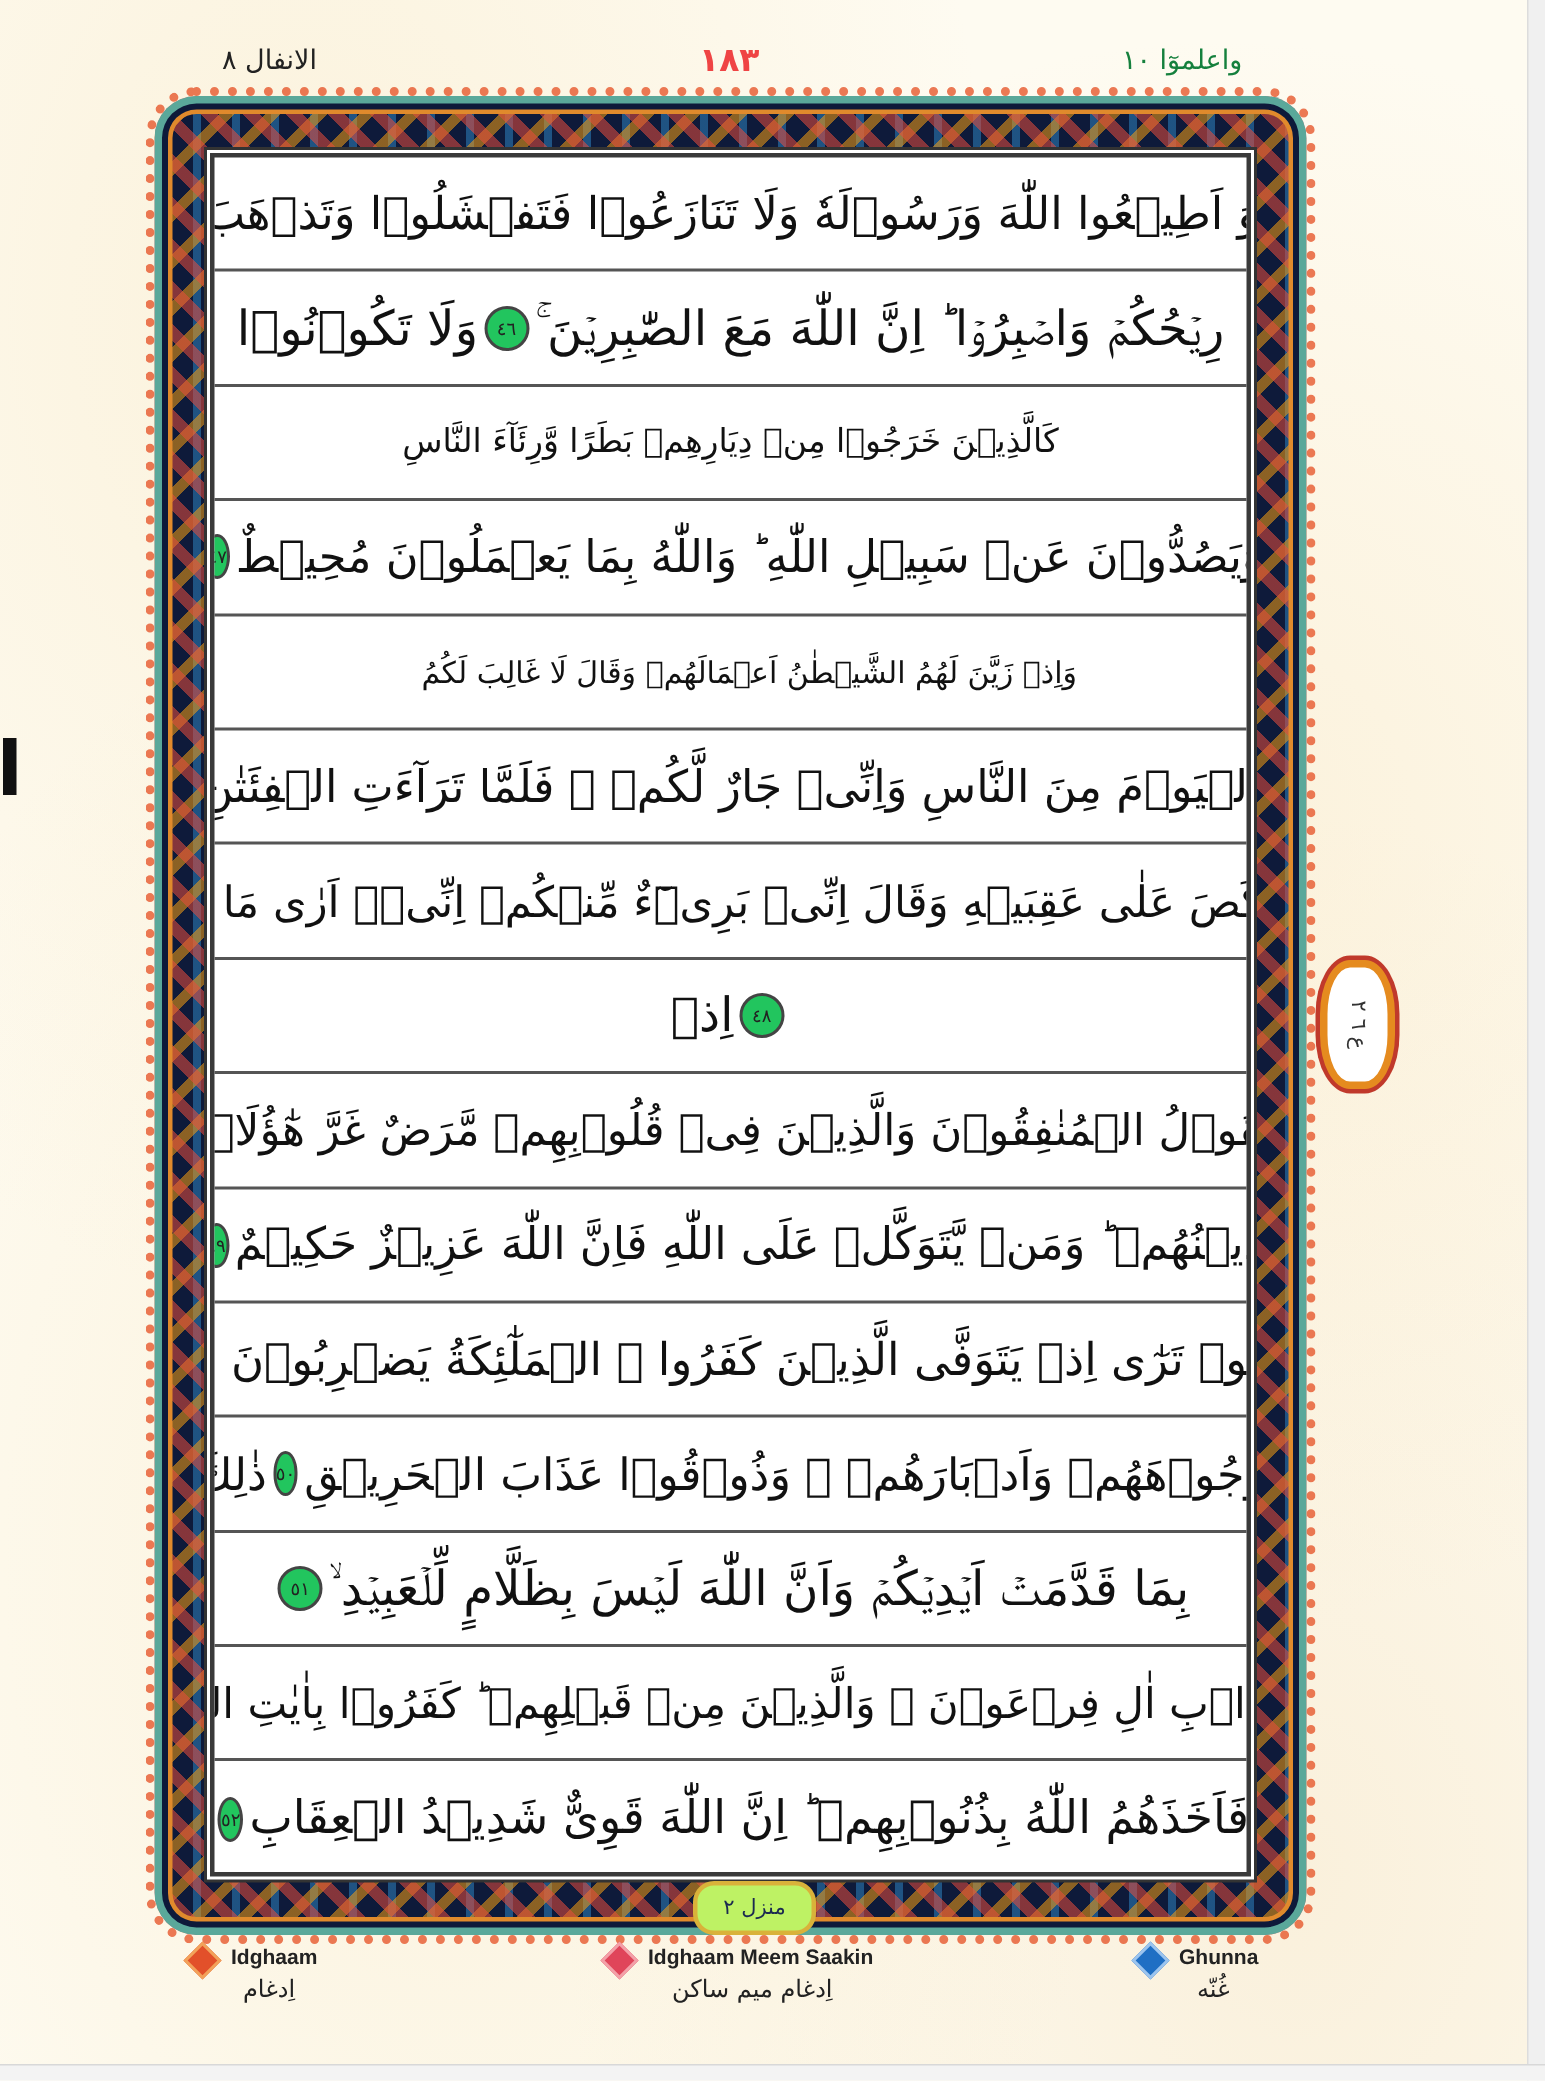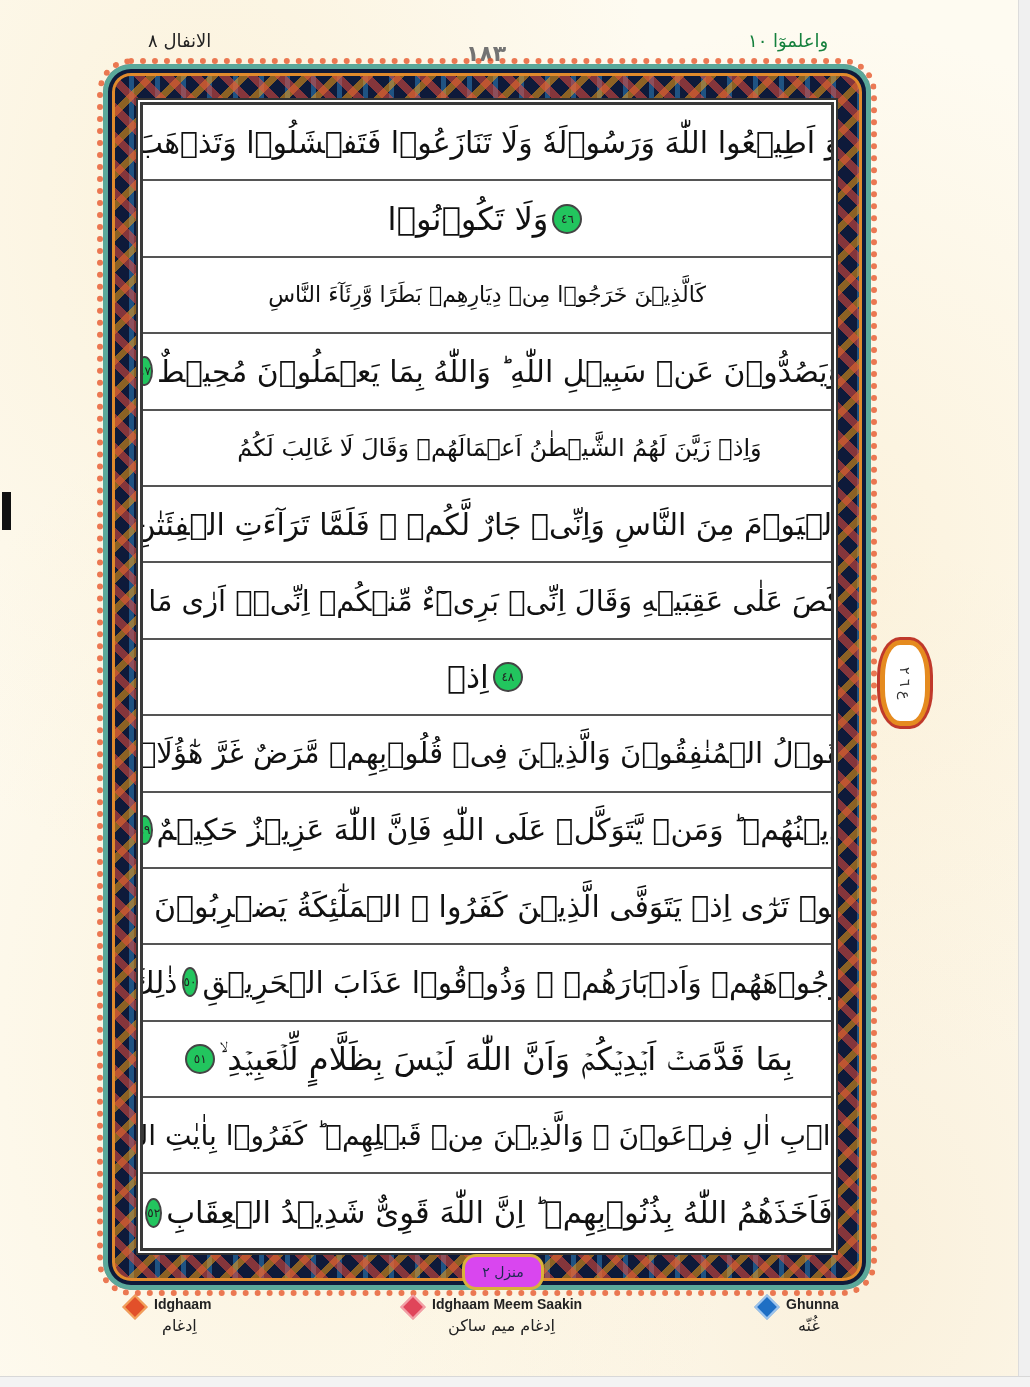--- a/index.html
+++ b/index.html
@@ -15,21 +15,21 @@
       radial-gradient(ellipse at 80% 40%, rgba(245,220,170,0.30), transparent 45%),
       radial-gradient(ellipse at 30% 75%, rgba(245,225,180,0.35), transparent 45%),
       radial-gradient(ellipse at 85% 90%, rgba(240,215,170,0.30), transparent 40%),
       #fefbf1;
   }
   .page-edge{position:absolute;left:1018px;top:0;width:12px;height:1387px;background:#f0f0f0;border-left:1px solid #dcdcdc;}
   .bottom-edge{position:absolute;left:0;top:1376px;width:1030px;height:11px;background:#f3f3f3;border-top:1px solid #d8d8d8;}
 
   .header{position:absolute;top:28px;left:0;width:1018px;height:36px;text-decoration:underline;}
   .hdr-left{position:absolute;left:148px;top:2px;font-size:18px;color:#222;direction:rtl;font-family:"DejaVu Sans",sans-serif;}
-  .hdr-center{position:absolute;left:466px;top:0px;font-size:22px;font-weight:bold;color:#737373;font-family:"DejaVu Sans",sans-serif;margin-top:13px;}
+  .hdr-center{position:absolute;left:466px;top:0px;font-size:22px;font-weight:bold;color:#ef4444;font-family:"DejaVu Sans",sans-serif;}
   .hdr-right{position:absolute;left:748px;top:2px;font-size:18px;color:#15803d;direction:rtl;font-family:"DejaVu Sans",sans-serif;}
 
   .side-mark{position:absolute;left:2px;top:492px;width:9px;height:38px;background:#111;}
 
   
   .frame{
     position:absolute;left:103px;top:64px;width:768px;height:1226px;
     border-radius:28px;
     background:
       repeating-linear-gradient(45deg, rgba(231,76,60,0.55) 0 8px, transparent 8px 20px),
@@ -62,21 +62,21 @@
 
   .ruku{
     position:absolute;left:880px;top:640px;width:40px;height:76px;
     background:#fff;border:5px solid #e58b1f;border-radius:20px/36px;
     box-shadow:0 0 0 3px #c0392b;
     display:flex;align-items:center;justify-content:center;
     font-size:14px;color:#333;writing-mode:vertical-rl;direction:rtl;
   }
   .manzil{
     position:absolute;left:462px;top:1254px;width:76px;height:30px;
-    background:#d946ef;border:3px solid #d9b23a;border-radius:14px;
+    background:#bef264;border:3px solid #d9b23a;border-radius:14px;
     display:flex;align-items:center;justify-content:center;font-size:14px;color:#1b2a50;direction:rtl;
   }
 
   .legend{position:absolute;top:1296px;}
   .legend .diamond{position:absolute;left:0;top:2px;width:14px;height:14px;transform:rotate(45deg);border:2px solid;}
   .legend .en{position:absolute;left:28px;top:0;font-family:"Liberation Sans",sans-serif;font-weight:bold;font-size:14px;color:#222;white-space:nowrap;}
   .legend .ar{position:absolute;top:20px;font-size:16px;color:#222;white-space:nowrap;direction:rtl;}
 </style>
 </head>
 <body>
@@ -92,31 +92,32 @@
   <span class="hdr-right">واعلموٓا ١٠</span>
 </div>
 
 <div class="frame"></div>
 
 <div class="text-box">
   <div class="row" style="font-size: 30.0081px;">
       <span class="t">وَ اَطِيۡعُوا اللّٰهَ وَرَسُوۡلَهٗ وَلَا تَنَازَعُوۡا فَتَفۡشَلُوۡا وَتَذۡهَبَ</span>
     </div>
   <div class="row" style="font-size: 32.2326px;">
+    <span class="t">رِيۡحُكُمۡ وَاصۡبِرُوۡا ؕ اِنَّ اللّٰهَ مَعَ الصّٰبِرِيۡنَ ۚ</span>
     <span class="ayah">٤٦</span>
     <span class="t">وَلَا تَكُوۡنُوۡا</span>
   </div>
   <div class="row" style="font-size: 22px;">
       <span class="t">كَالَّذِيۡنَ خَرَجُوۡا مِنۡ دِيَارِهِمۡ بَطَرًا وَّرِئَآءَ النَّاسِ</span>
     </div>
   <div class="row" style="font-size: 29.8466px;">
     <span class="t">وَيَصُدُّوۡنَ عَنۡ سَبِيۡلِ اللّٰهِ ؕ وَاللّٰهُ بِمَا يَعۡمَلُوۡنَ مُحِيۡطٌ</span>
     <span class="ayah">٤٧</span>
   </div>
-  <div class="row" style="font-size: 24px; padding-left: 33px;">
+  <div class="row" style="font-size: 20px; padding-left: 33px;">
       <span class="t">وَاِذۡ زَيَّنَ لَهُمُ الشَّيۡطٰنُ اَعۡمَالَهُمۡ وَقَالَ لَا غَالِبَ لَكُمُ</span>
     </div>
   <div class="row" style="font-size: 29.8868px;">
       <span class="t">الۡيَوۡمَ مِنَ النَّاسِ وَاِنِّىۡ جَارٌ لَّكُمۡ ۚ فَلَمَّا تَرَآءَتِ الۡفِئَتٰنِ</span>
     </div>
   <div class="row" style="font-size: 28.8px;">
       <span class="t">نَكَصَ عَلٰى عَقِبَيۡهِ وَقَالَ اِنِّىۡ بَرِىۡٓءٌ مِّنۡكُمۡ اِنِّىۡۤ اَرٰى مَا لَا</span>
     </div>
   <div class="row" style="font-size: 31.5px;">
     <span class="ayah">٤٨</span>

